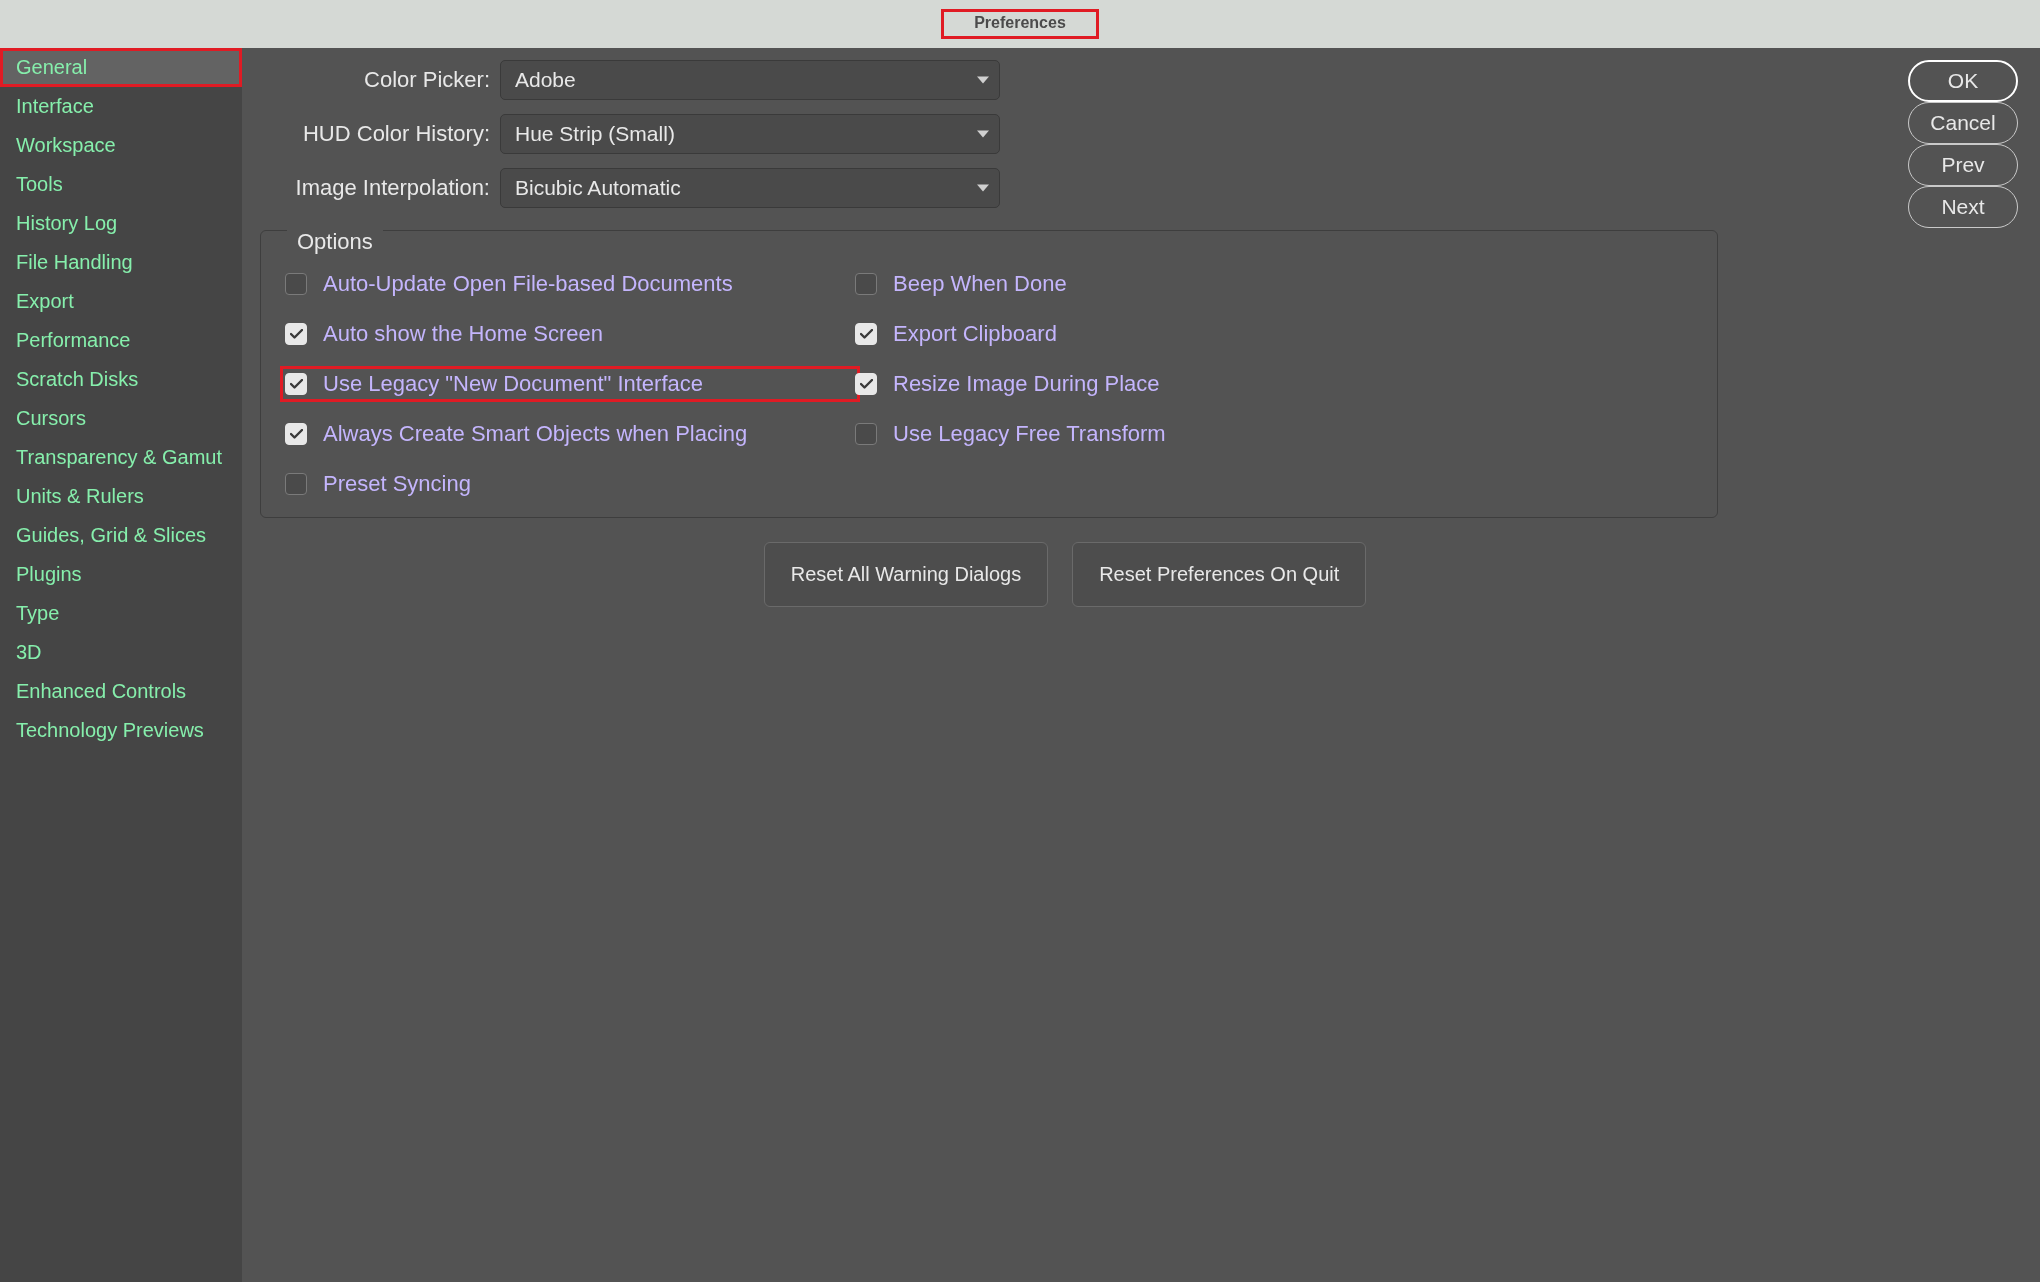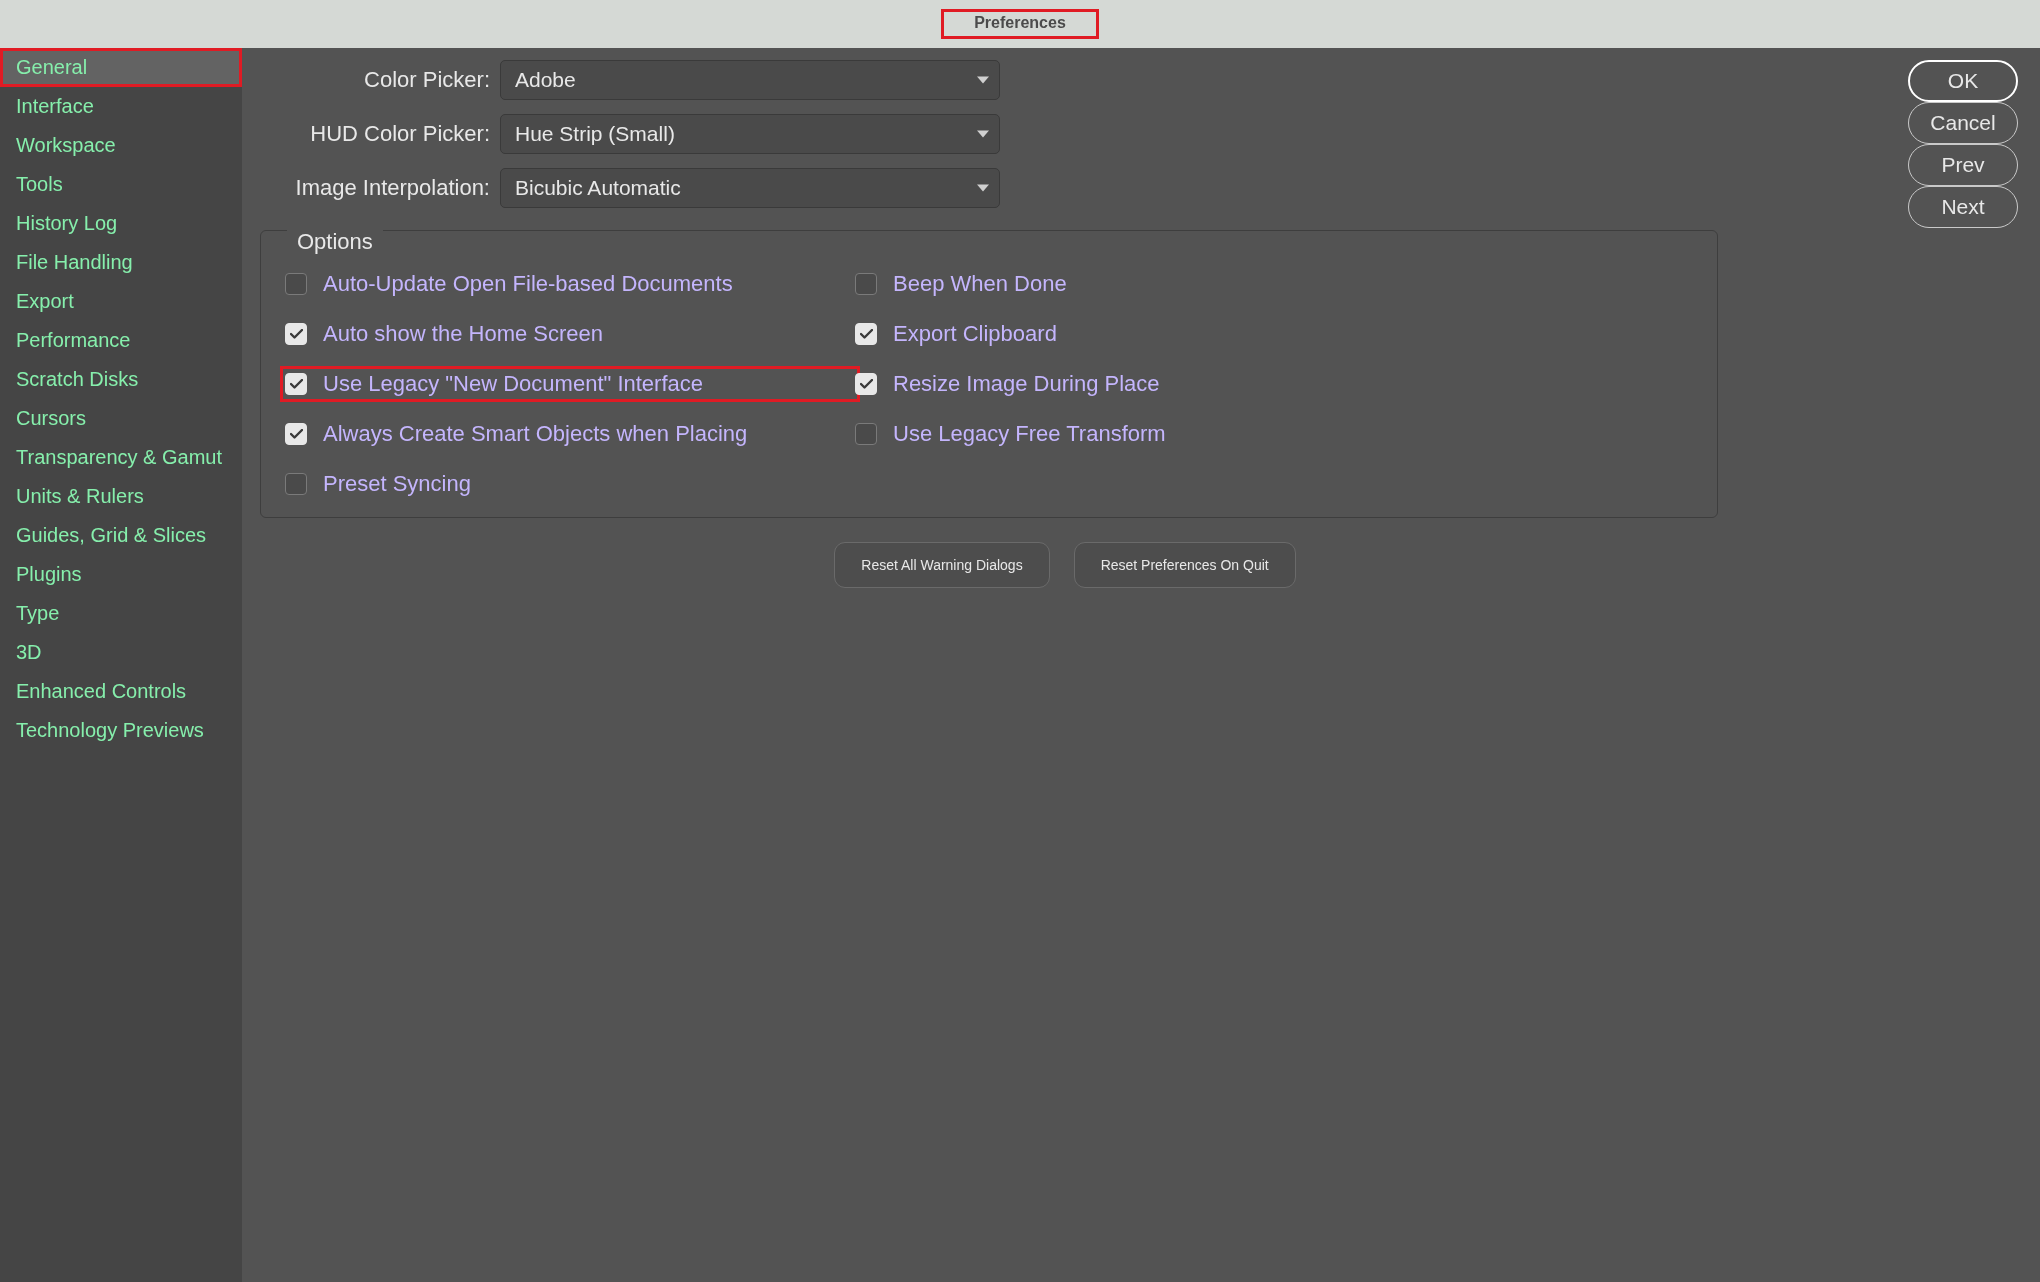--- a/index.html
+++ b/index.html
@@ -163,23 +163,23 @@
     display: flex;
     justify-content: center;
     gap: 24px;
     margin-top: 24px;
     width: 1610px;
   }
   .btn {
     background: #4d4d4d;
     border: 1px solid #6a6a6a;
     color: #e8e8e8;
-    border-radius: 11px;
-    font-size: 14px;
-    padding: 14px 26px;
+    border-radius: 6px;
+    font-size: 20px;
+    padding: 20px 26px;
     cursor: pointer;
   }
   .right-col {
     position: absolute;
     top: 12px;
     right: 22px;
     display: flex;
     flex-direction: column;
     align-items: center;
   }
@@ -236,21 +236,21 @@
 
     <div class="form-rows" id="form-rows">
         <div class="form-row">
           <div class="form-label-col">Color Picker:</div>
           <div class="select">
             <span>Adobe</span>
             <span class="select-chevron"></span>
           </div>
         </div>
         <div class="form-row">
-          <div class="form-label-col">HUD Color Picker:</div>
+          <div class="form-label-col">HUD Color History:</div>
           <div class="select">
             <span>Hue Strip (Small)</span>
             <span class="select-chevron"></span>
           </div>
         </div>
         <div class="form-row">
           <div class="form-label-col">Image Interpolation:</div>
           <div class="select">
             <span>Bicubic Automatic</span>
             <span class="select-chevron"></span>

